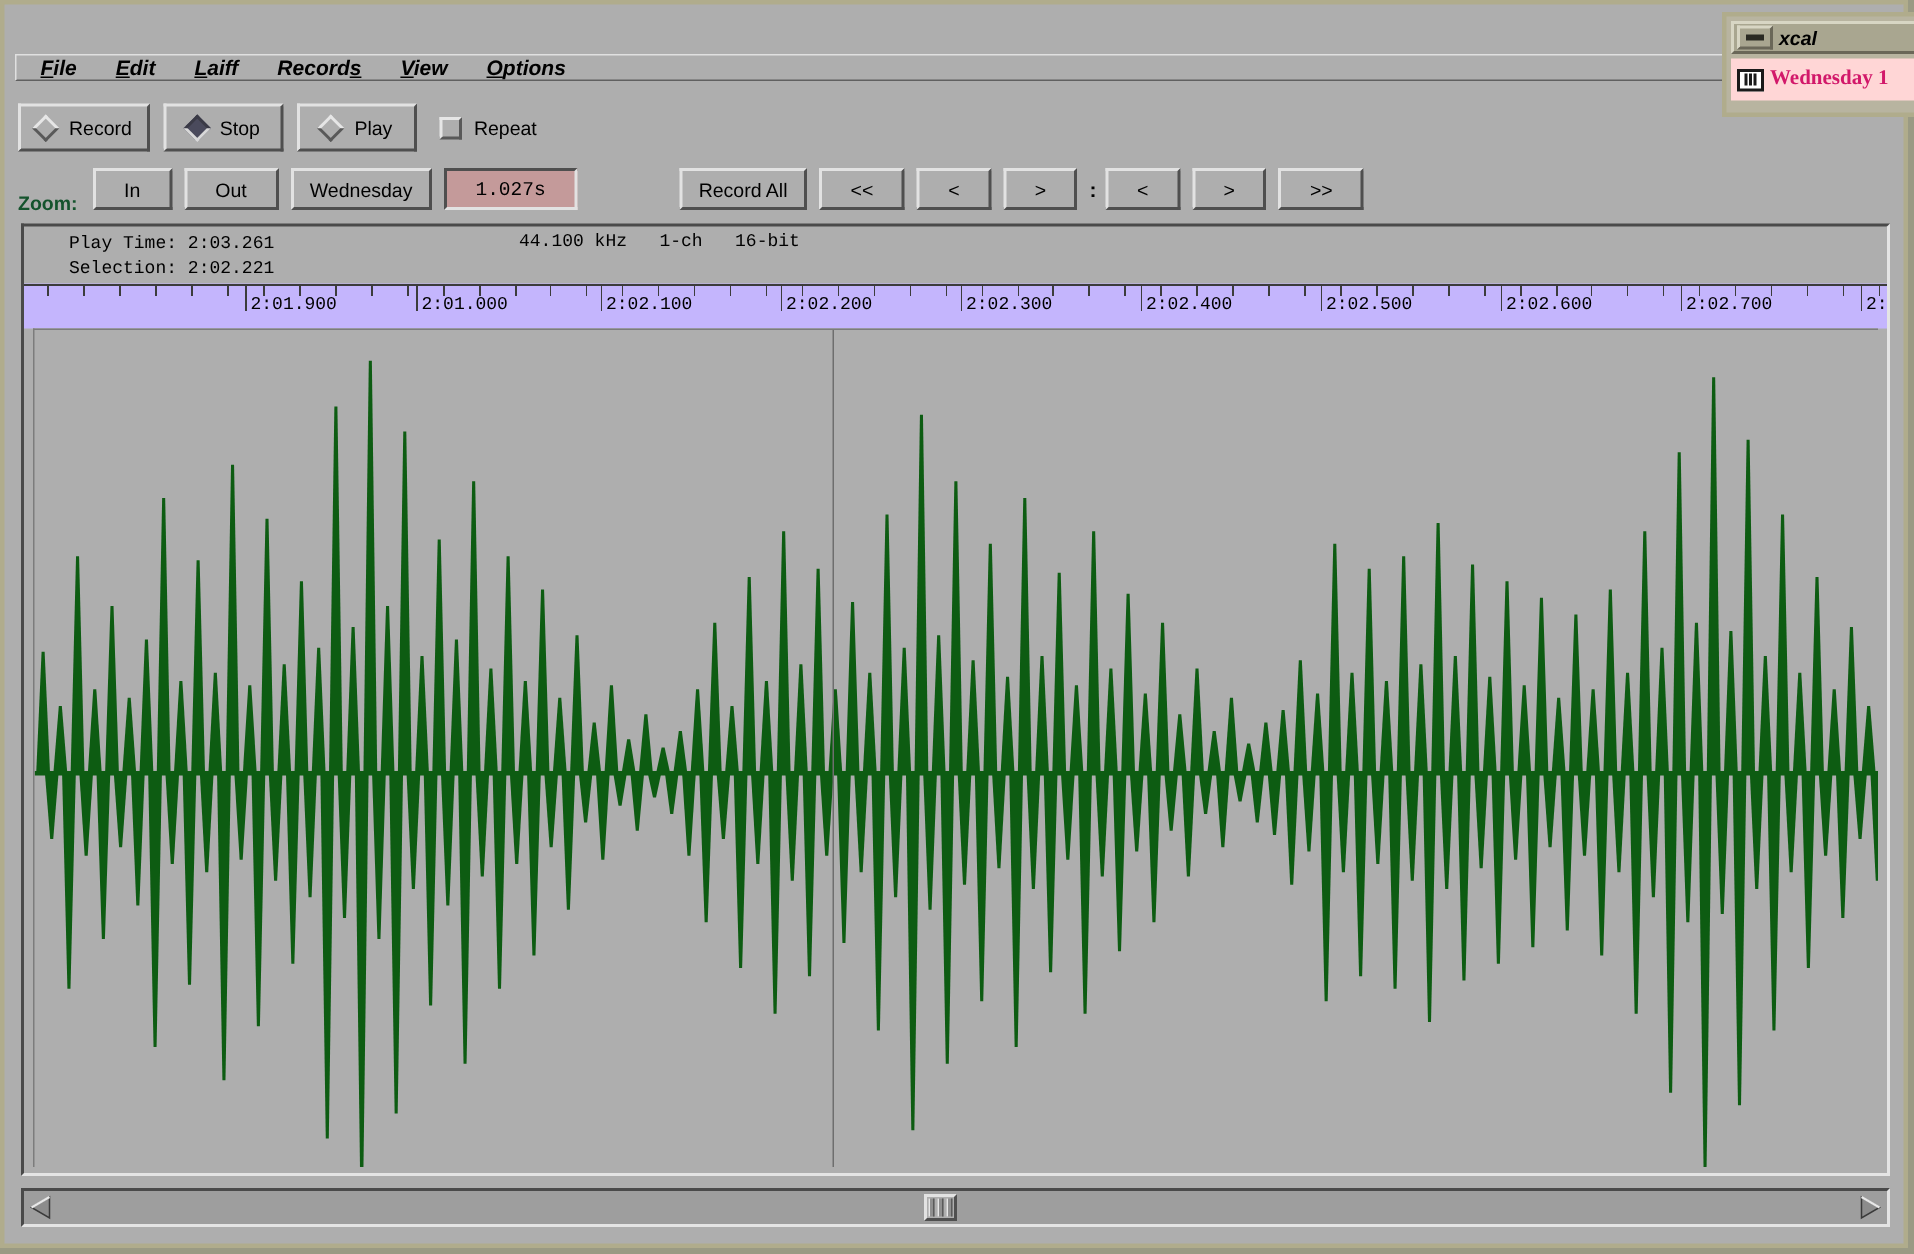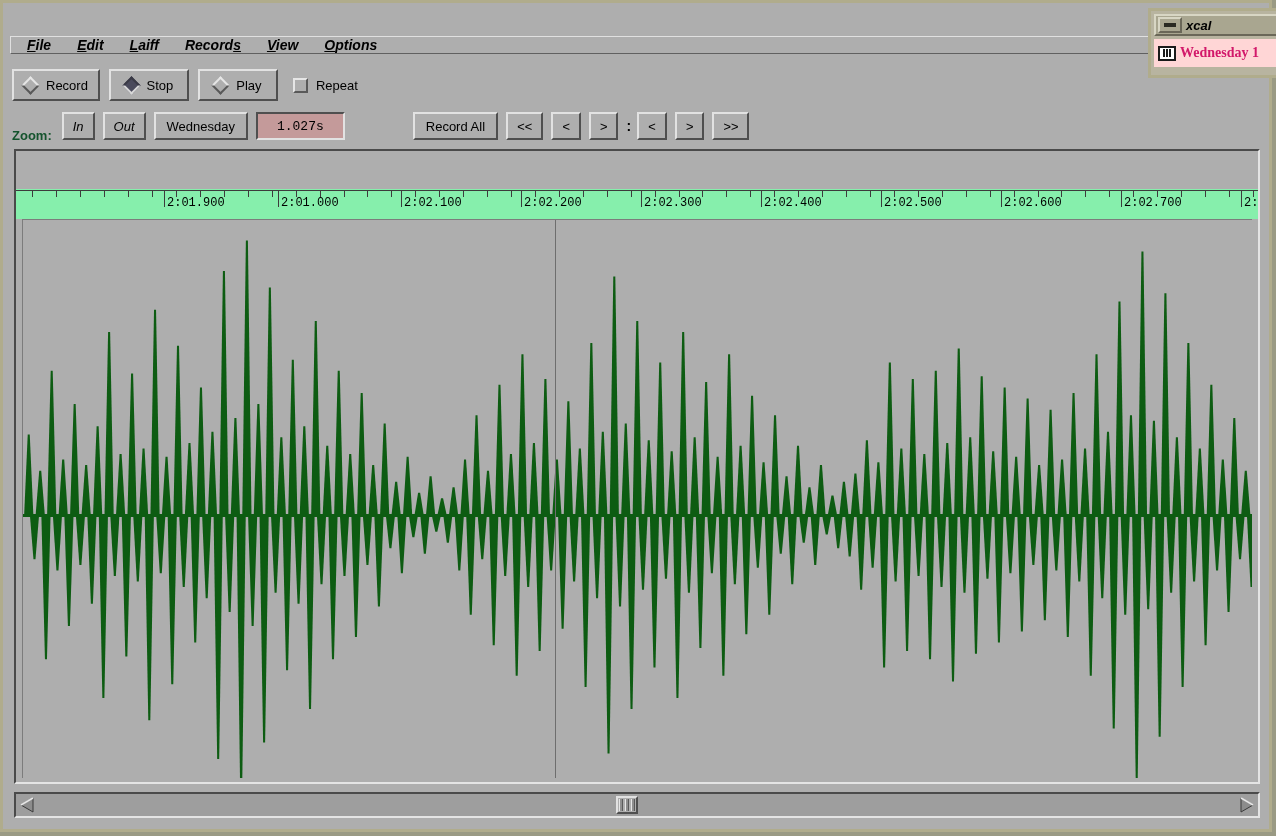--- a/index.html
+++ b/index.html
@@ -94,21 +94,21 @@
   #toolbar2{position:absolute;left:6px;top:101px;height:38px;display:flex;align-items:center;}
   #zoom-label{font-size:13px;font-weight:bold;color:#14532d;margin-right:10px;margin-top:19px;}
   .sbtn{
     background:#aeaeae;height:28px;
     display:flex;align-items:center;justify-content:center;
     font-size:13px;color:#000;cursor:pointer;box-sizing:border-box;
     padding:0 11px;margin-right:8px;
     border-top:2px solid #e2e2e2;border-left:2px solid #e2e2e2;
     border-right:2px solid #4f4f4f;border-bottom:2px solid #4f4f4f;
   }
-  .sbtn.narrow{padding:0 9px;min-width:20px;font-style:italic;}
+  .sbtn.narrow{padding:0 19px;min-width:20px;}
   #zoom-field{
     background:#c49a9a;height:28px;min-width:84px;
     display:flex;align-items:center;
     font-size:13px;color:#000;box-sizing:border-box;
     padding:0 19px;margin-right:8px;
     font-family:"Liberation Mono", monospace;
     border-top:2px solid #4f4f4f;border-left:2px solid #4f4f4f;
     border-right:2px solid #e2e2e2;border-bottom:2px solid #e2e2e2;
   }
   #navgap{width:60px;}
@@ -124,21 +124,21 @@
   #info-row{
     position:absolute;left:0;top:0;right:0;height:40px;
     font-family:"Liberation Mono", monospace;font-size:12px;color:#000;
   }
   #info-left{position:absolute;left:30px;top:3px;line-height:17px;white-space:pre;}
   #info-right{position:absolute;left:330px;top:3px;white-space:pre;}
 
   
   #ruler{
     position:absolute;left:0;top:38px;right:0;height:30px;
-    background:#86efac;overflow:hidden;
+    background:#c4b5fd;overflow:hidden;
   }
   #ruler svg{display:block;}
 
   
   #wave-area{
     position:absolute;left:6px;top:68px;right:6px;bottom:4px;
     background:#aeaeae;overflow:hidden;
     border-left:1px solid #7c7c7c;border-top:1px solid #7c7c7c;
   }
   #wave-area svg{display:block;}
@@ -248,20 +248,24 @@
         <div class="sbtn narrow">&lt;</div>
         <div class="sbtn narrow">&gt;</div>
         <span class="colon">:</span>
         <div class="sbtn narrow">&lt;</div>
         <div class="sbtn narrow">&gt;</div>
         <div class="sbtn narrow">&gt;&gt;</div>
       </div>
 
       <div id="display">
 
+        <div id="info-row">
+          <div id="info-left"><span><span>Play Time:</span> <span>2:03.261</span></span><br><span><span>Selection:</span> <span>2:02.221</span></span></div>
+          <div id="info-right"><span>44.100 kHz</span>   <span>1-ch</span>   <span>16-bit</span></div>
+        </div>
 
         <div id="ruler">
           <svg id="ruler-svg" width="1250" height="30">
               <line x1="0" y1="1" x2="1250" y2="1" stroke="#3c3c3c" stroke-width="1" shape-rendering="crispEdges"></line>
               <line x1="16" y1="1" x2="16" y2="8" stroke="#3c3c3c" stroke-width="1" shape-rendering="crispEdges"></line>
               <line x1="40" y1="1" x2="40" y2="8" stroke="#3c3c3c" stroke-width="1" shape-rendering="crispEdges"></line>
               <line x1="64" y1="1" x2="64" y2="8" stroke="#3c3c3c" stroke-width="1" shape-rendering="crispEdges"></line>
               <line x1="88" y1="1" x2="88" y2="8" stroke="#3c3c3c" stroke-width="1" shape-rendering="crispEdges"></line>
               <line x1="112" y1="1" x2="112" y2="8" stroke="#3c3c3c" stroke-width="1" shape-rendering="crispEdges"></line>
               <line x1="136" y1="1" x2="136" y2="8" stroke="#3c3c3c" stroke-width="1" shape-rendering="crispEdges"></line>

